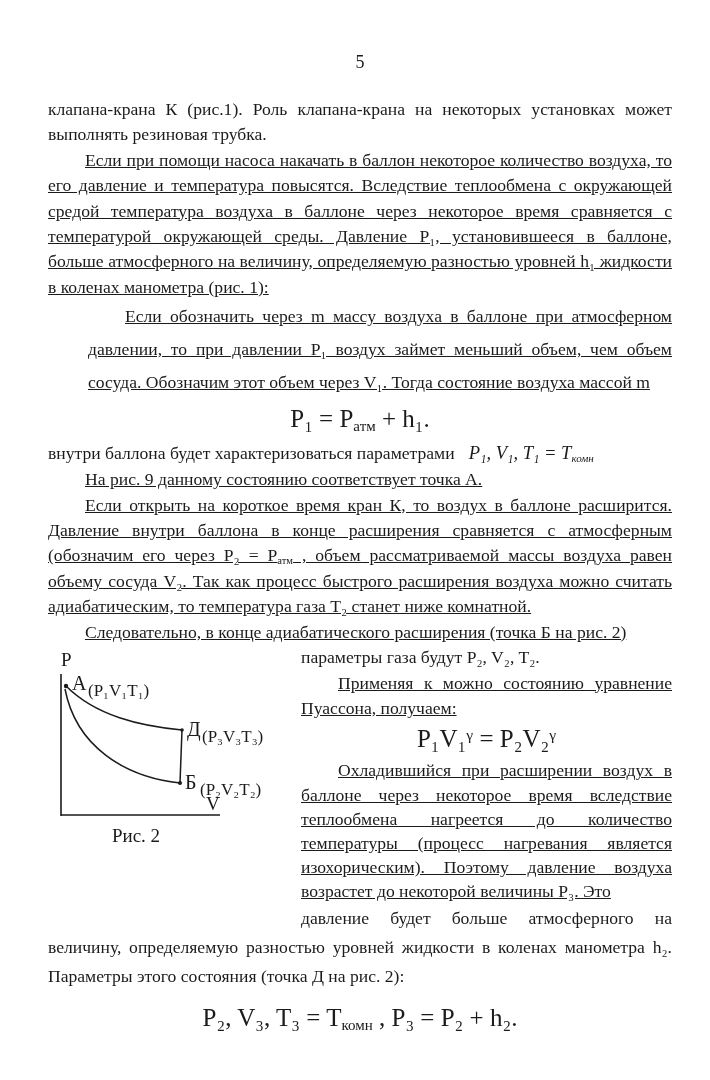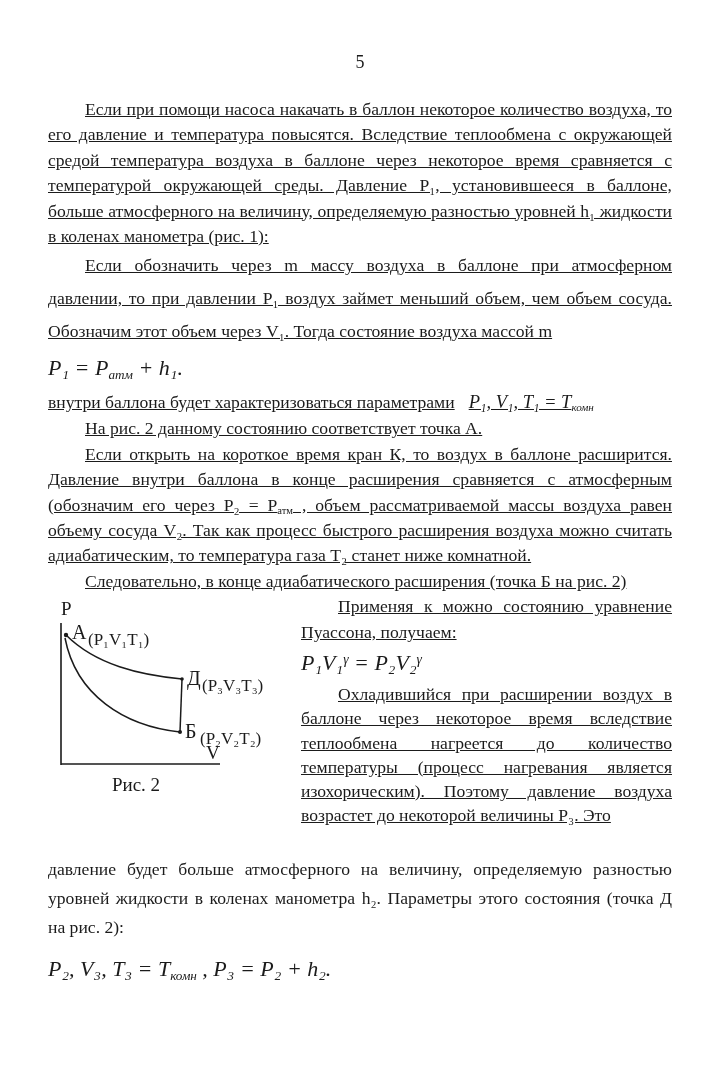--- a/index.html
+++ b/index.html
@@ -18,34 +18,33 @@
     font-size:18px;
     margin:0 0 24px 0;
   }
   p{
     margin:0;
     font-size:17.6px;
     line-height:25.4px;
     text-align:justify;
   }
   .indent{text-indent:37px;text-decoration:underline;}
-  .lh33{line-height:33px;}
-  .lh29{line-height:29px;margin-top:28px;}
+  .lh33{line-height:33px;margin-left:40px;}
+  .lh29{line-height:29px;}
   .lh24{line-height:24.2px;}
   sub{font-size:0.60em;line-height:0;vertical-align:-0.28em;}
   sup{font-size:0.62em;line-height:0;vertical-align:0.45em;}
   .fblock{
-    text-align:left;
-    font-style:italic;
-    font-size:22px;
+    text-align:center;
+    font-size:25px;
     margin:7px 0 8px 0;
     line-height:26px;
   }
   .mathgap{margin-left:14px;font-style:italic;font-size:18.5px;}
-  .paramline{line-height:27px;text-decoration:underline;}
+  .paramline{line-height:27px;}
   .fig{
     float:left;
     width:247px;
     height:256px;
     margin:5px 6px 0 0;
     box-sizing:border-box;
   }
   .fig svg{display:block;}
   .fig text{
     font-family:"Liberation Serif","DejaVu Serif",serif;
@@ -55,30 +54,31 @@
   .finalformula{margin-top:14px;}
   .clear{clear:both;}
 </style>
 </head>
 <body>
 
 <div class="page">
 
   <div class="pagenum">5</div>
 
+  <p>клапана-крана К (рис.1). Роль клапана-крана на некоторых установках может выполнять резиновая трубка.</p>
 
   <p class="indent">Если при помощи насоса накачать в баллон некоторое количество воздуха, то его давление и температура повысятся. Вследствие теплообмена с окружающей средой температура воздуха в баллоне через некоторое время сравняется с температурой окружающей среды. Давление P₁, установившееся в баллоне, больше атмосферного на величину, определяемую разностью уровней h₁ жидкости в коленах манометра (рис. 1):</p>
 
   <p class="indent lh33">Если обозначить через m массу воздуха в баллоне при атмосферном давлении, то при давлении P₁ воздух займет меньший объем, чем объем сосуда. Обозначим этот объем через V₁. Тогда состояние воздуха массой m</p>
 
   <div class="fblock"><span>P₁ = P</span><sub>атм</sub><span> + h₁.</span></div>
 
   <p class="paramline"><span>внутри баллона будет характеризоваться параметрами</span><span class="mathgap"><span>P₁, V₁, T₁ = T</span><sub>комн</sub></span></p>
 
-  <p class="indent">На рис. 2 данному состоянию соответствует точка А.</p>
+  <p class="indent">На рис. 9 данному состоянию соответствует точка А.</p>
 
   <p class="indent"><span>Если открыть на короткое время кран К, то воздух в баллоне расширится. Давление внутри баллона в конце расширения сравняется с атмосферным (обозначим его через P₂ = P</span><sub>атм</sub><span> , объем рассматриваемой массы воздуха равен объему сосуда V₂. Так как процесс быстрого расширения воздуха можно считать адиабатическим, то температура газа T₂ станет ниже комнатной.</span></p>
 
   <p class="indent">Следовательно, в конце адиабатического расширения (точка Б на рис. 2)</p>
 
   <div class="fig">
     <svg width="247" height="256" viewBox="0 0 247 256">
 
       <line x1="13" y1="24" x2="13" y2="166" stroke="#1b1b1b" stroke-width="1.6"></line>
       <line x1="13" y1="165" x2="172" y2="165" stroke="#1b1b1b" stroke-width="1.6"></line>
@@ -97,20 +97,21 @@
       <text x="40" y="46" font-size="17">(P₁V₁T₁)</text>
       <text x="139" y="86" font-size="20">Д</text>
       <text x="154" y="92" font-size="17">(P₃V₃T₃)</text>
       <text x="137" y="139" font-size="20">Б</text>
       <text x="152" y="145" font-size="17">(P₂V₂T₂)</text>
 
       <text x="88" y="192" font-size="19" text-anchor="middle">Рис. 2</text>
     </svg>
   </div>
 
+  <p>параметры газа будут P₂, V₂, T₂.</p>
 
   <p class="indent">Применяя к можно состоянию уравнение Пуассона, получаем:</p>
 
   <div class="fblock poisson"><span>P₁V₁</span><sup>γ</sup><span> = P₂V₂</span><sup>γ</sup></div>
 
   <p class="indent lh24">Охладившийся при расширении воздух в баллоне через некоторое время вследствие теплообмена нагреется до количество температуры (процесс нагревания является изохорическим). Поэтому давление воздуха возрастет до некоторой величины P₃. Это</p>
 
   <p class="lh29">давление будет больше атмосферного на величину, определяемую разностью уровней жидкости в коленах манометра h₂. Параметры этого состояния (точка Д на рис. 2):</p>
 
   <div class="fblock finalformula"><span>P₂, V₃, T₃ = T</span><sub>комн</sub><span> , P₃ = P₂ + h₂.</span></div>

